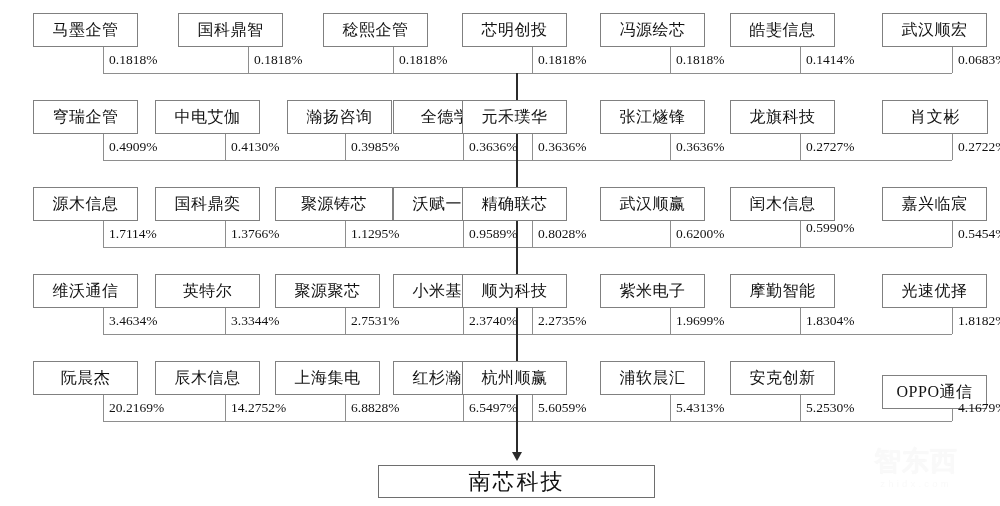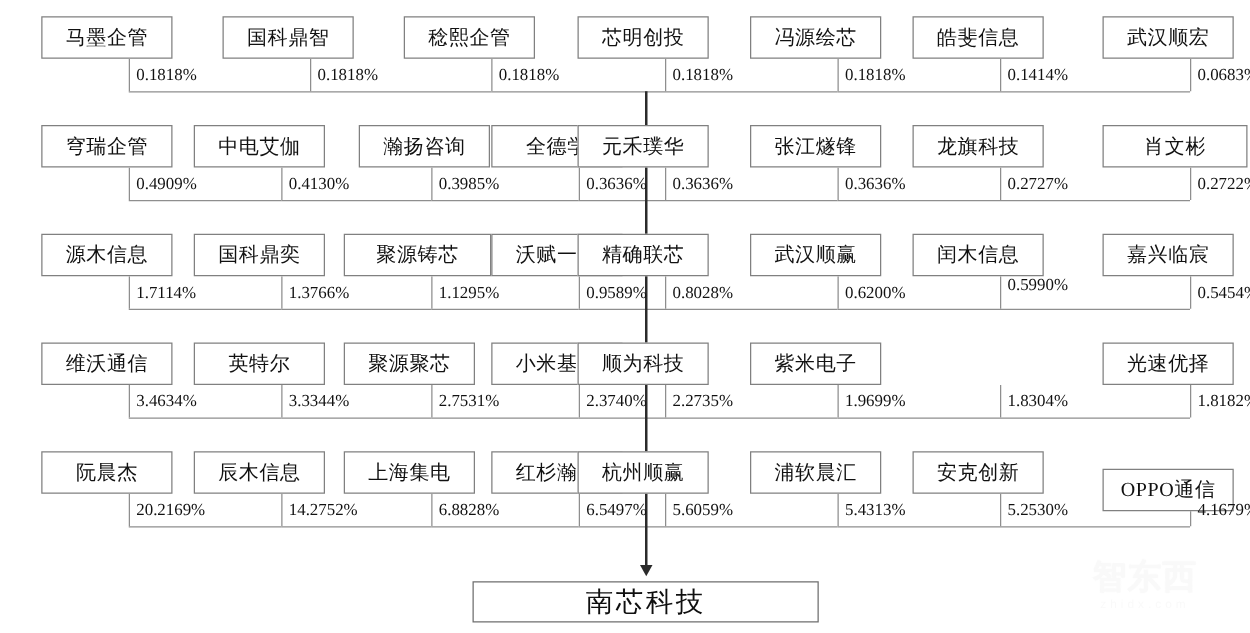--- a/index.html
+++ b/index.html
@@ -220,21 +220,21 @@
     </div>
     <div class="vline" style="left: 670px; top: 134px; height: 26px;"></div>
     <div class="hline" style="left: 532px; top: 160px; width: 138px;"></div>
     <div class="pct" style="left: 676px; top: 139px;">0.3636%</div>
     <div class="sh-box" style="left: 730px; top: 100px; width: 105px;">
       <span>龙旗科技</span>
     </div>
     <div class="vline" style="left: 800px; top: 134px; height: 26px;"></div>
     <div class="hline" style="left: 670px; top: 160px; width: 130px;"></div>
     <div class="pct" style="left: 806px; top: 139px;">0.2727%</div>
-    <div class="sh-box" style="left: 882px; top: 100px; width: 116px;">
+    <div class="sh-box" style="left: 882px; top: 100px; width: 106px;">
       <span>肖文彬</span>
     </div>
     <div class="vline" style="left: 952px; top: 134px; height: 26px;"></div>
     <div class="hline" style="left: 800px; top: 160px; width: 152px;"></div>
     <div class="pct" style="left: 958px; top: 139px;">0.2722%</div>
     <div class="sh-box" style="left: 33px; top: 187px; width: 105px;">
       <span>源木信息</span>
     </div>
     <div class="vline" style="left: 103px; top: 221px; height: 26px;"></div>
     <div class="hline" style="left: 103px; top: 247px; width: 122px;"></div>
@@ -310,20 +310,23 @@
     </div>
     <div class="vline" style="left: 532px; top: 308px; height: 26px;"></div>
     <div class="hline" style="left: 516px; top: 334px; width: 16px;"></div>
     <div class="pct" style="left: 538px; top: 313px;">2.2735%</div>
     <div class="sh-box" style="left: 600px; top: 274px; width: 105px;">
       <span>紫米电子</span>
     </div>
     <div class="vline" style="left: 670px; top: 308px; height: 26px;"></div>
     <div class="hline" style="left: 532px; top: 334px; width: 138px;"></div>
     <div class="pct" style="left: 676px; top: 313px;">1.9699%</div>
+    <div class="sh-box" style="left: 730px; top: 274px; width: 105px;">
+      <span>摩勤智能</span>
+    </div>
     <div class="vline" style="left: 800px; top: 308px; height: 26px;"></div>
     <div class="hline" style="left: 670px; top: 334px; width: 130px;"></div>
     <div class="pct" style="left: 806px; top: 313px;">1.8304%</div>
     <div class="sh-box" style="left: 882px; top: 274px; width: 105px;">
       <span>光速优择</span>
     </div>
     <div class="vline" style="left: 952px; top: 308px; height: 26px;"></div>
     <div class="hline" style="left: 800px; top: 334px; width: 152px;"></div>
     <div class="pct" style="left: 958px; top: 313px;">1.8182%</div>
     <div class="sh-box" style="left: 33px; top: 361px; width: 105px;">

